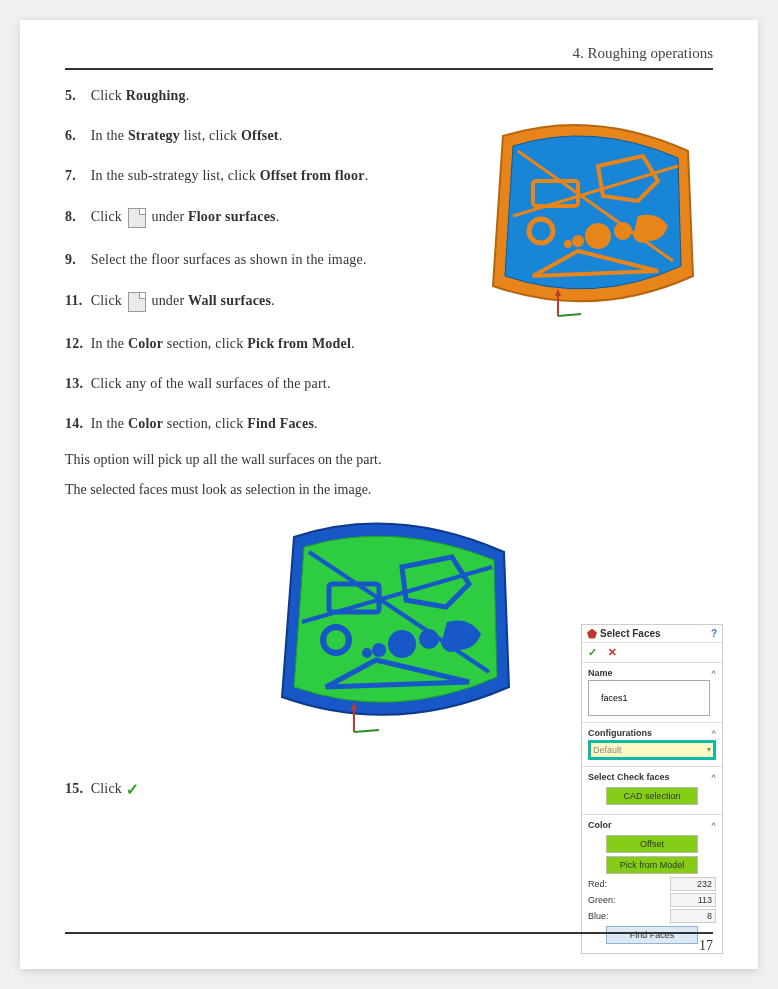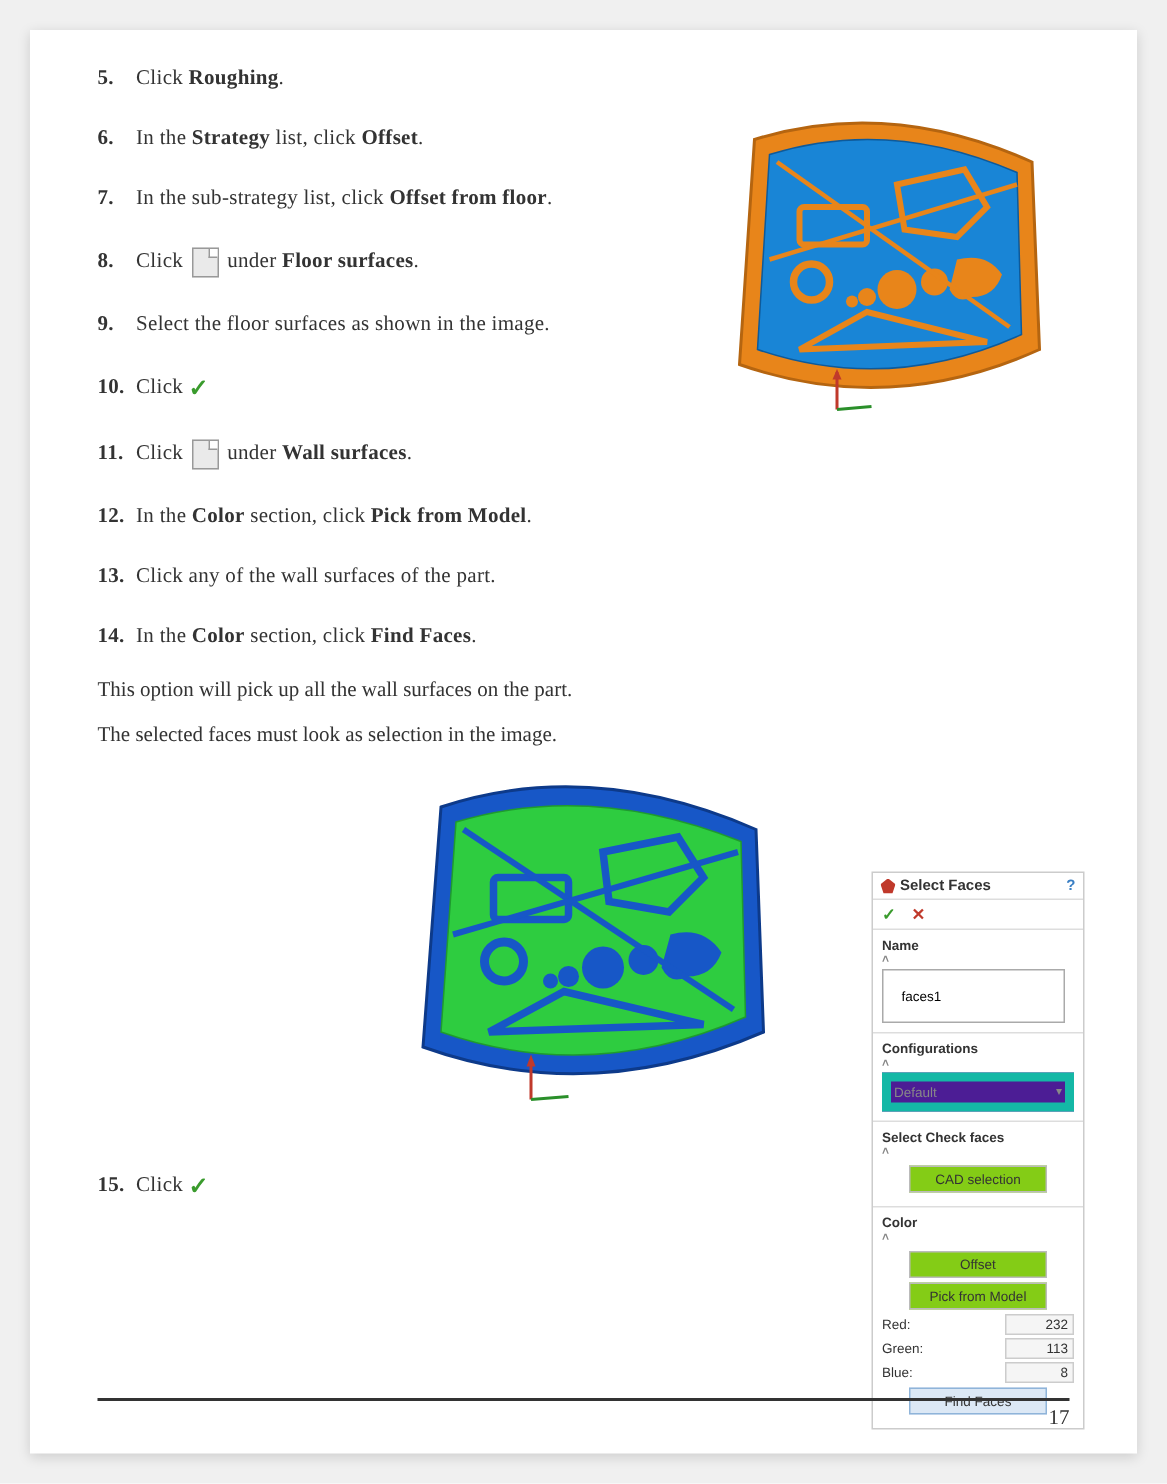--- a/index.html
+++ b/index.html
@@ -126,35 +126,34 @@
   .panel-section {
     padding: 3px 6px 6px 6px;
     border-bottom: 1px solid #ddd;
   }
   .panel-section-title {
     display: flex;
     justify-content: space-between;
     font-weight: bold;
     padding: 2px 0;
     font-size: 9px;
-    flex-direction: column;
   }
   .panel-section-title .chev { color: #888; font-size: 8px; }
   .panel-input {
     width: 95%;
     font-size: 9px;
     padding: 12px;
     border: 1px solid #aaa;
     box-sizing: border-box;
   }
   .panel-select {
     width: 100%;
     font-size: 9px;
-    background: #4c1d95;
-    border: 6px solid #14b8a6;
+    background: #fef9c3;
+    border: 3px solid #14b8a6;
     padding: 2px;
     color: #888;
     box-sizing: border-box;
   }
   .panel-btn {
     display: block;
     width: 90px;
     margin: 3px auto;
     padding: 3px 0;
     background: #84cc16;
@@ -180,20 +179,23 @@
   .panel-logo {
     display:inline-block; width:10px; height:10px; background:#c0392b;
     clip-path: polygon(50% 0, 100% 40%, 80% 100%, 20% 100%, 0 40%);
     margin-right:3px;
   }
 </style>
 </head>
 <body>
 
 <div class="page">
+  <div class="header">
+    <span>4. Roughing operations</span>
+  </div>
 
   <div class="content">
 
     <div class="model-img-1">
       <svg class="model-svg" viewBox="0 0 250 220">
         <path d="M40 20 Q130 -8 225 35 L230 160 Q130 205 30 170 Z" fill="#e8851a" stroke="#b56510" stroke-width="2"></path>
         <path d="M50 30 Q130 5 215 42 L218 150 Q130 190 42 160 Z" fill="#1985d6" stroke="#0d5a9b" stroke-width="1"></path>
         <rect x="70" y="65" width="45" height="25" rx="3" fill="none" stroke="#e8851a" stroke-width="4"></rect>
         <circle cx="78" cy="115" r="12" fill="none" stroke="#e8851a" stroke-width="5"></circle>
         <path d="M135 50 L180 40 L195 65 L175 85 L140 80 Z" fill="none" stroke="#e8851a" stroke-width="4"></path>
@@ -231,25 +233,20 @@
       <span>Click </span>
       <span class="icon-file"></span>
       <span> under </span><span class="bold">Floor surfaces</span><span>.</span>
     </div>
 
     <div class="step">
       <span class="step-num">9.</span>
       <span>Select the floor surfaces as shown in the image.</span>
     </div>
 
-    <div class="step">
-      <span class="step-num">10.</span>
-      <span>Click </span>
-      <span class="check-icon">✓</span>
-    </div>
 
     <div class="step">
       <span class="step-num">11.</span>
       <span>Click </span>
       <span class="icon-file"></span>
       <span> under </span><span class="bold">Wall surfaces</span><span>.</span>
     </div>
 
     <div class="step">
       <span class="step-num">12.</span>

